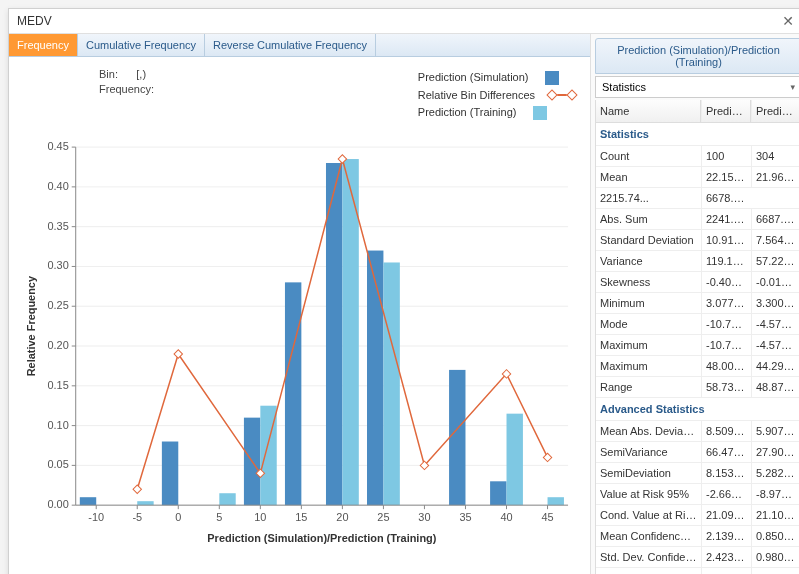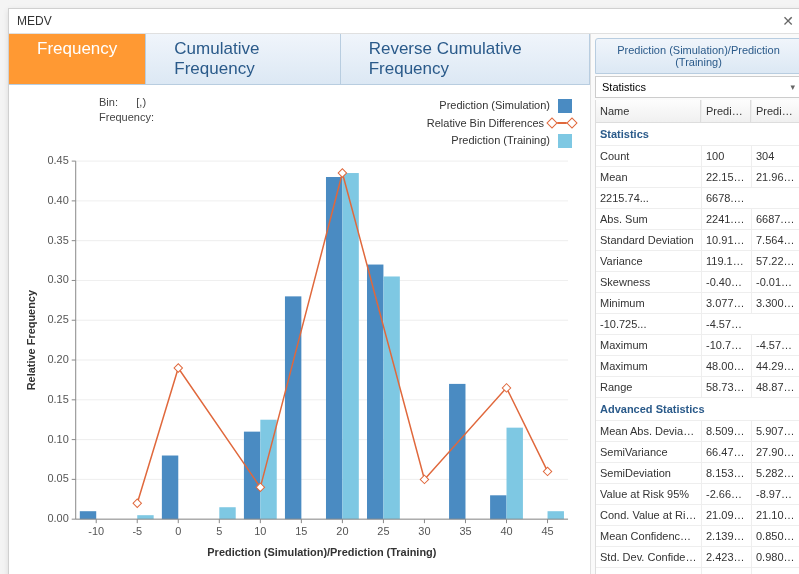--- a/index.html
+++ b/index.html
@@ -4,26 +4,26 @@
 <style>
 *{box-sizing:border-box;margin:0;padding:0;font-family:"Segoe UI",Tahoma,sans-serif;font-size:11px}
 body{background:#f4f4f4;padding:8px}
 .window{width:799px;height:574px;background:#fff;border:1px solid #d0d0d0;display:flex;flex-direction:column;box-shadow:0 2px 6px rgba(0,0,0,0.1)}
 .titlebar{display:flex;align-items:center;justify-content:space-between;padding:4px 8px;border-bottom:1px solid #e0e0e0;background:#fff}
 .titlebar .title{font-size:12px;color:#333}
 .titlebar .close{font-size:14px;color:#666;cursor:pointer;padding:0 4px}
 .body{flex:1;display:flex;overflow:hidden}
 .left{flex:1;display:flex;flex-direction:column;border-right:1px solid #e0e0e0}
 .tabs{display:flex;background:linear-gradient(#f0f5fb,#dce8f4);border-bottom:1px solid #b8cde0}
-.tab{padding:5px 28px;font-size:17px;color:#2a5a8a;cursor:pointer;border-right:1px solid #b8cde0}
+.tab{padding:5px 8px;font-size:11px;color:#2a5a8a;cursor:pointer;border-right:1px solid #b8cde0}
 .tab.active{background:#ff9933;color:#fff}
 .chartarea{flex:1;position:relative;padding:8px 12px 4px 12px;display:flex;flex-direction:column}
 .readout{position:absolute;left:90px;top:10px;font-size:11px;color:#444;line-height:1.4}
 .legend{position:absolute;right:18px;top:12px;text-align:right;font-size:11px;color:#333;line-height:1.6}
-.legend .row{display:flex;align-items:center;justify-content:flex-end;gap:8px}
+.legend .row{display:flex;align-items:center;gap:17px}
 .sw{width:14px;height:14px;display:inline-block}
 .sw.sim{background:#4a8bc2}
 .sw.trn{background:#7ec8e3}
 .lnkey{width:20px;height:2px;background:#e0683c;position:relative;display:inline-block}
 .lnkey::before{content:"";position:absolute;left:-4px;top:-3px;width:6px;height:6px;border:1px solid #e0683c;background:#fff;transform:rotate(45deg)}
 .lnkey::after{content:"";position:absolute;right:-4px;top:-3px;width:6px;height:6px;border:1px solid #e0683c;background:#fff;transform:rotate(45deg)}
 .plot{flex:1;position:relative;margin-top:60px}
 svg{width:100%;height:100%}
 .right{width:215px;display:flex;flex-direction:column;background:#fafafa}
 .rtab{background:linear-gradient(#f0f5fb,#dce8f4);padding:5px;text-align:center;font-size:11px;color:#2a5a8a;border-bottom:1px solid #b8cde0;cursor:pointer;border:1px solid #b8cde0;margin:4px 4px 0 4px;border-radius:3px 3px 0 0}
@@ -207,20 +207,21 @@
               <div>Skewness</div>
               <div>-0.4078...</div>
               <div>-0.0146...</div>
             </div>
             <div class="srow">
               <div>Minimum</div>
               <div>3.07777...</div>
               <div>3.30054...</div>
             </div>
             <div class="srow">
+              <div>Mode</div>
               <div>-10.725...</div>
               <div>-4.5793...</div>
             </div>
             <div class="srow">
               <div>Maximum</div>
               <div>-10.725...</div>
               <div>-4.5793...</div>
             </div>
             <div class="srow">
               <div>Maximum</div>

